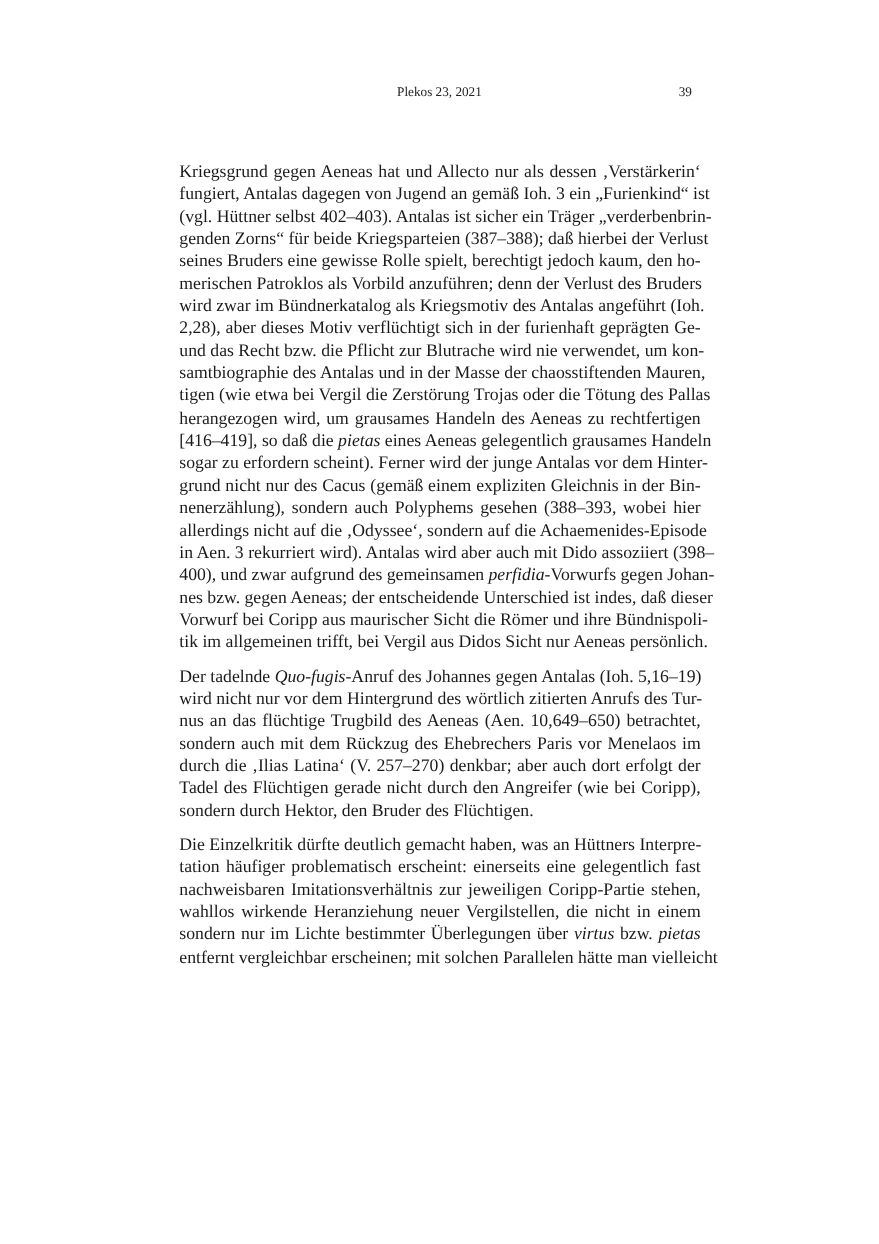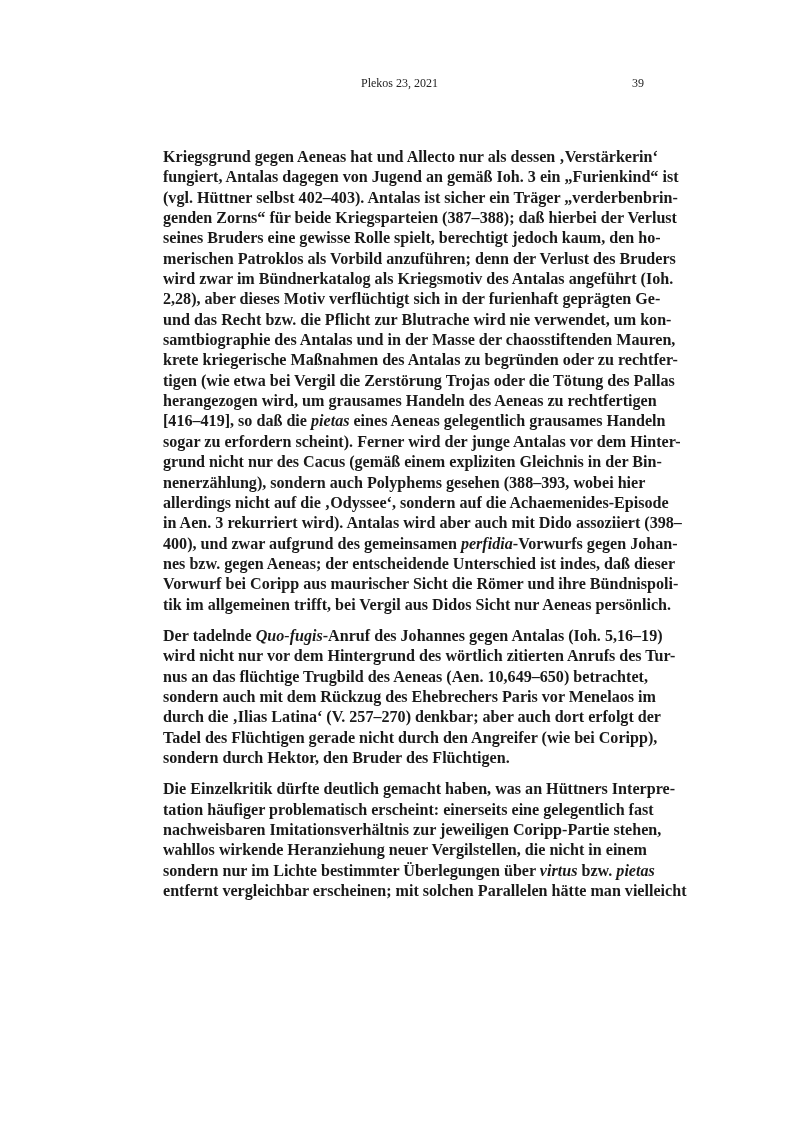--- a/index.html
+++ b/index.html
@@ -1,24 +1,24 @@
 <!DOCTYPE html>
 <html><head>
 <meta charset="utf-8">
 <style>
   html, body { margin:0; padding:0; background:#ffffff; }
   body { width:799px; height:1131px; position:relative; overflow:hidden; }
   .page { position:absolute; left:0; top:0; width:799px; height:1131px; background:#fff; color:#1a1a1a;
           font-family:"Liberation Serif","DejaVu Serif",serif; }
   .running-head { position:absolute; top:76px; left:0; width:799px; height:20px; font-size:12px; color:#222; }
   .running-title { position:absolute; left:0; width:799px; text-align:center; top:0; }
-  .page-number { position:absolute; left:632px; width:26px; text-align:left; top:0; }
+  .page-number { position:absolute; left:610px; width:26px; text-align:center; top:0; }
   .body-text { position:absolute; left:163px; top:147px; width:474px; font-size:16.1px; line-height:20.35px; }
   .para { margin:0 0 11px 0; text-align:justify; hyphens:manual; }
-  .para .line { display:block; text-align:justify; text-align-last:justify; white-space:nowrap;font-weight:bold; }
+  .para .line { display:block; text-align:justify; text-align-last:justify; white-space:nowrap; }
   .para .line.last { text-align-last:left; }
   em { font-style:italic; }
 </style>
 </head>
 <body>
 
 <div class="page">
   <div class="running-head">
     <div class="running-title">Plekos 23, 2021</div>
     <div class="page-number">39</div>
@@ -28,21 +28,20 @@
         <span class="line"><span>Kriegsgrund gegen Aeneas hat und Allecto nur als dessen ‚Verstärkerin‘</span></span>
         <span class="line"><span>fungiert, Antalas dagegen von Jugend an gemäß Ioh. 3 ein „Furienkind“ ist</span></span>
         <span class="line"><span>(vgl. Hüttner selbst 402–403). Antalas ist sicher ein Träger „verderbenbrin-</span></span>
         <span class="line"><span>genden Zorns“ für beide Kriegsparteien (387–388); daß hierbei der Verlust</span></span>
         <span class="line"><span>seines Bruders eine gewisse Rolle spielt, berechtigt jedoch kaum, den ho-</span></span>
         <span class="line"><span>merischen Patroklos als Vorbild anzuführen; denn der Verlust des Bruders</span></span>
         <span class="line"><span>wird zwar im Bündnerkatalog als Kriegsmotiv des Antalas angeführt (Ioh.</span></span>
         <span class="line"><span>2,28), aber dieses Motiv verflüchtigt sich in der furienhaft geprägten Ge-</span></span>
         <span class="line"><span>und das Recht bzw. die Pflicht zur Blutrache wird nie verwendet, um kon-</span></span>
         <span class="line"><span>samtbiographie des Antalas und in der Masse der chaosstiftenden Mauren,</span></span>
-        <span class="line"><span>krete kriegerische Maßnahmen des Antalas zu begründen oder zu rechtfer-</span></span>
         <span class="line"><span>tigen (wie etwa bei Vergil die Zerstörung Trojas oder die Tötung des Pallas</span></span>
         <span class="line"><span>herangezogen wird, um grausames Handeln des Aeneas zu rechtfertigen</span></span>
         <span class="line"><span>[416–419], so daß die </span><em>pietas</em><span> eines Aeneas gelegentlich grausames Handeln</span></span>
         <span class="line"><span>sogar zu erfordern scheint). Ferner wird der junge Antalas vor dem Hinter-</span></span>
         <span class="line"><span>grund nicht nur des Cacus (gemäß einem expliziten Gleichnis in der Bin-</span></span>
         <span class="line"><span>nenerzählung), sondern auch Polyphems gesehen (388–393, wobei hier</span></span>
         <span class="line"><span>allerdings nicht auf die ‚Odyssee‘, sondern auf die Achaemenides-Episode</span></span>
         <span class="line"><span>in Aen. 3 rekurriert wird). Antalas wird aber auch mit Dido assoziiert (398–</span></span>
         <span class="line"><span>400), und zwar aufgrund des gemeinsamen </span><em>perfidia</em><span>-Vorwurfs gegen Johan-</span></span>
         <span class="line"><span>nes bzw. gegen Aeneas; der entscheidende Unterschied ist indes, daß dieser</span></span>

